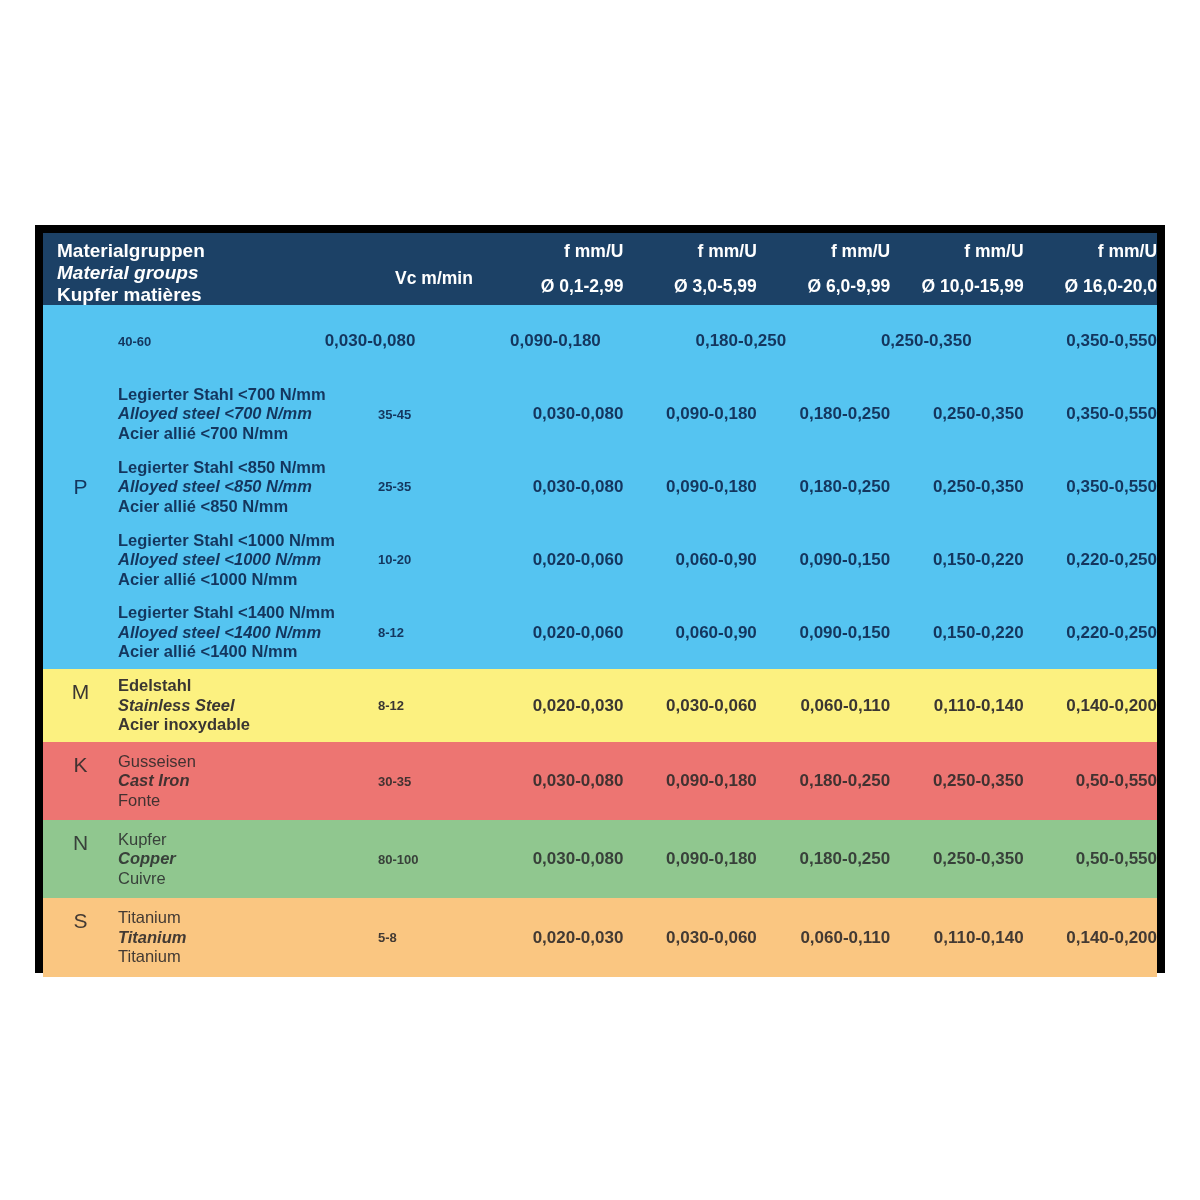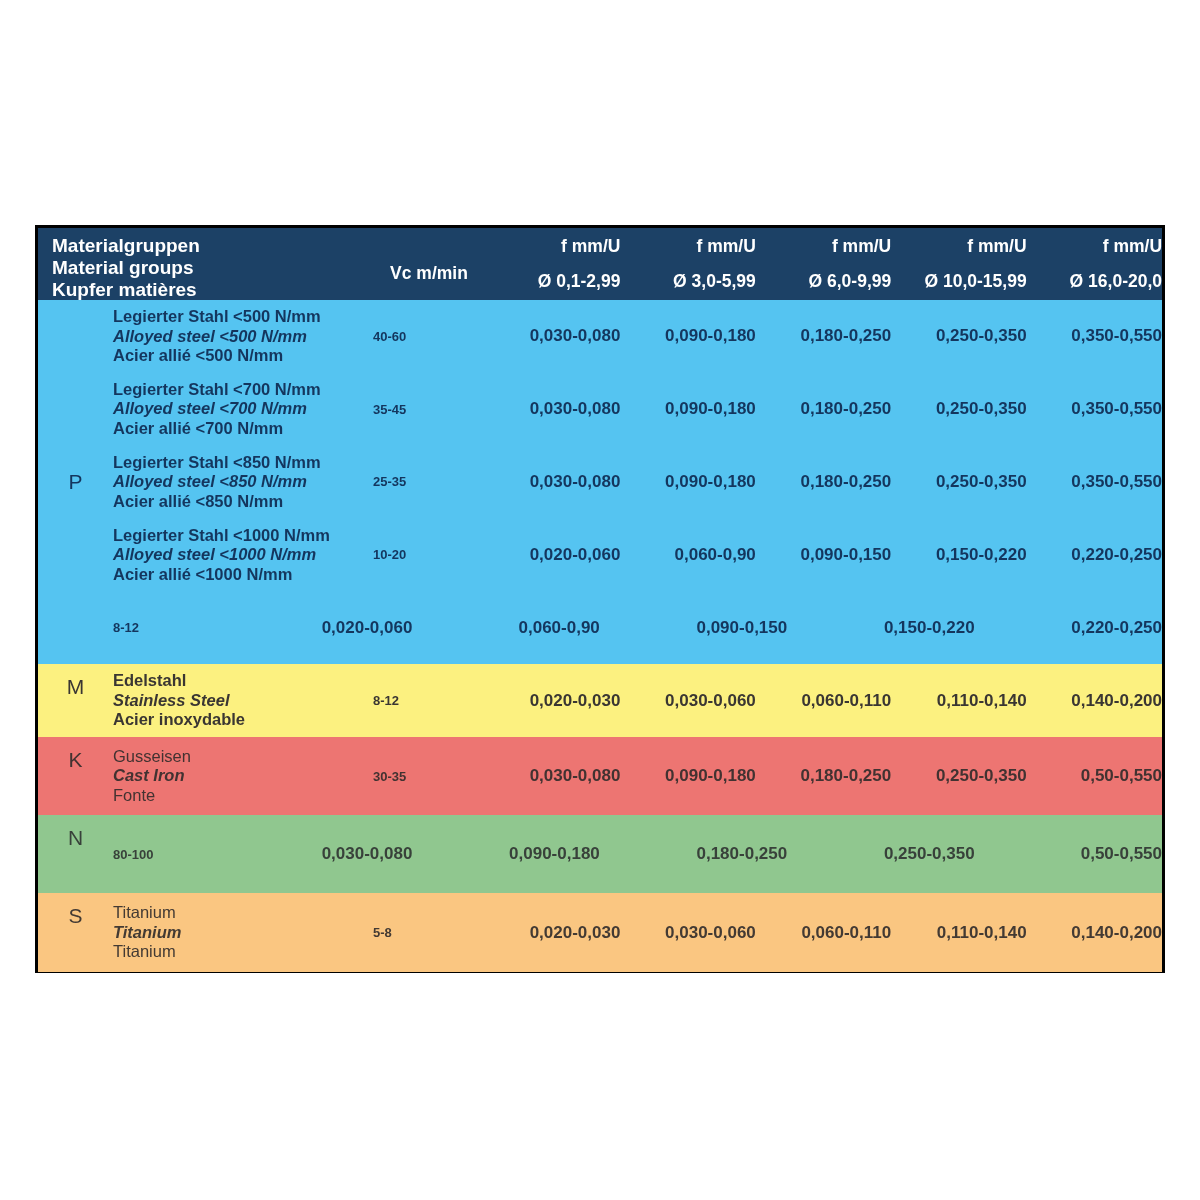--- a/index.html
+++ b/index.html
@@ -3,26 +3,26 @@
 <meta charset="utf-8">
 <style>
   * { margin:0; padding:0; box-sizing:border-box; }
   html,body { background:#fff; }
   .canvas {
     position:relative; width:1200px; height:1200px; background:#ffffff;
     font-family:"Liberation Sans", sans-serif; overflow:hidden;
   }
   .mat-table {
     position:absolute; left:35px; top:225px; width:1130px; height:748px;
-    border:3px solid #000000; display:flex; flex-direction:column;
+    border:8px solid #000000; display:flex; flex-direction:column;
   }
   
   .thead { height:72px; background:#1c4166; color:#ffffff; display:flex; flex:0 0 auto; }
   .th-material { width:335px; padding:7px 0 0 14px; font-size:19px; font-weight:bold; line-height:1.15; }
-  .th-material .it { }
+  .th-material .it { font-style:italic; }
   .th-vc { width:112px; display:flex; align-items:flex-end; justify-content:center;
            padding-bottom:16px; font-weight:bold; font-size:17.5px; }
   .th-feeds { flex:1; display:flex; }
   .th-feed { flex:1; display:flex; flex-direction:column; justify-content:space-between;
              align-items:flex-end; padding:8px 0 8px; font-weight:bold; font-size:17.5px; }
   
   #groups { flex:1; display:flex; flex-direction:column; }
   .group { display:flex; }
   #groups .group:nth-child(1) { height:364px; }
   #groups .group:nth-child(2) { height:73px; }
@@ -74,25 +74,20 @@
             <span>f mm/U</span>
             <span>Ø 16,0-20,0</span>
           </div>
         </div>
     </div>
     <div id="groups">
         <div class="group multi" style="background: rgb(85, 196, 241); color: rgb(20, 54, 94);">
           <div class="letter">P</div>
           <div class="rows">
             <div class="row">
-              <div class="labels lb">
-                <div class="l1">Legierter Stahl &lt;500 N/mm</div>
-                <div class="l2">Alloyed steel &lt;500 N/mm</div>
-                <div class="l3">Acier allié &lt;500 N/mm</div>
-              </div>
               <div class="vc">40-60</div>
               <div class="feeds">
                 <div class="feed">0,030-0,080</div>
                 <div class="feed">0,090-0,180</div>
                 <div class="feed">0,180-0,250</div>
                 <div class="feed">0,250-0,350</div>
                 <div class="feed">0,350-0,550</div>
               </div>
             </div>
             <div class="row">
@@ -134,20 +129,25 @@
               <div class="vc">10-20</div>
               <div class="feeds">
                 <div class="feed">0,020-0,060</div>
                 <div class="feed">0,060-0,90</div>
                 <div class="feed">0,090-0,150</div>
                 <div class="feed">0,150-0,220</div>
                 <div class="feed">0,220-0,250</div>
               </div>
             </div>
             <div class="row">
+              <div class="labels lb">
+                <div class="l1">Legierter Stahl &lt;1400 N/mm</div>
+                <div class="l2">Alloyed steel &lt;1400 N/mm</div>
+                <div class="l3">Acier allié &lt;1400 N/mm</div>
+              </div>
               <div class="vc">8-12</div>
               <div class="feeds">
                 <div class="feed">0,020-0,060</div>
                 <div class="feed">0,060-0,90</div>
                 <div class="feed">0,090-0,150</div>
                 <div class="feed">0,150-0,220</div>
                 <div class="feed">0,220-0,250</div>
               </div>
             </div>
           </div>
@@ -189,20 +189,25 @@
                 <div class="feed">0,250-0,350</div>
                 <div class="feed">0,50-0,550</div>
               </div>
             </div>
           </div>
         </div>
         <div class="group" style="background: rgb(144, 199, 143); color: rgb(56, 65, 58);">
           <div class="letter">N</div>
           <div class="rows">
             <div class="row">
+              <div class="labels">
+                <div class="l1">Kupfer</div>
+                <div class="l2">Copper</div>
+                <div class="l3">Cuivre</div>
+              </div>
               <div class="vc">80-100</div>
               <div class="feeds">
                 <div class="feed">0,030-0,080</div>
                 <div class="feed">0,090-0,180</div>
                 <div class="feed">0,180-0,250</div>
                 <div class="feed">0,250-0,350</div>
                 <div class="feed">0,50-0,550</div>
               </div>
             </div>
           </div>

